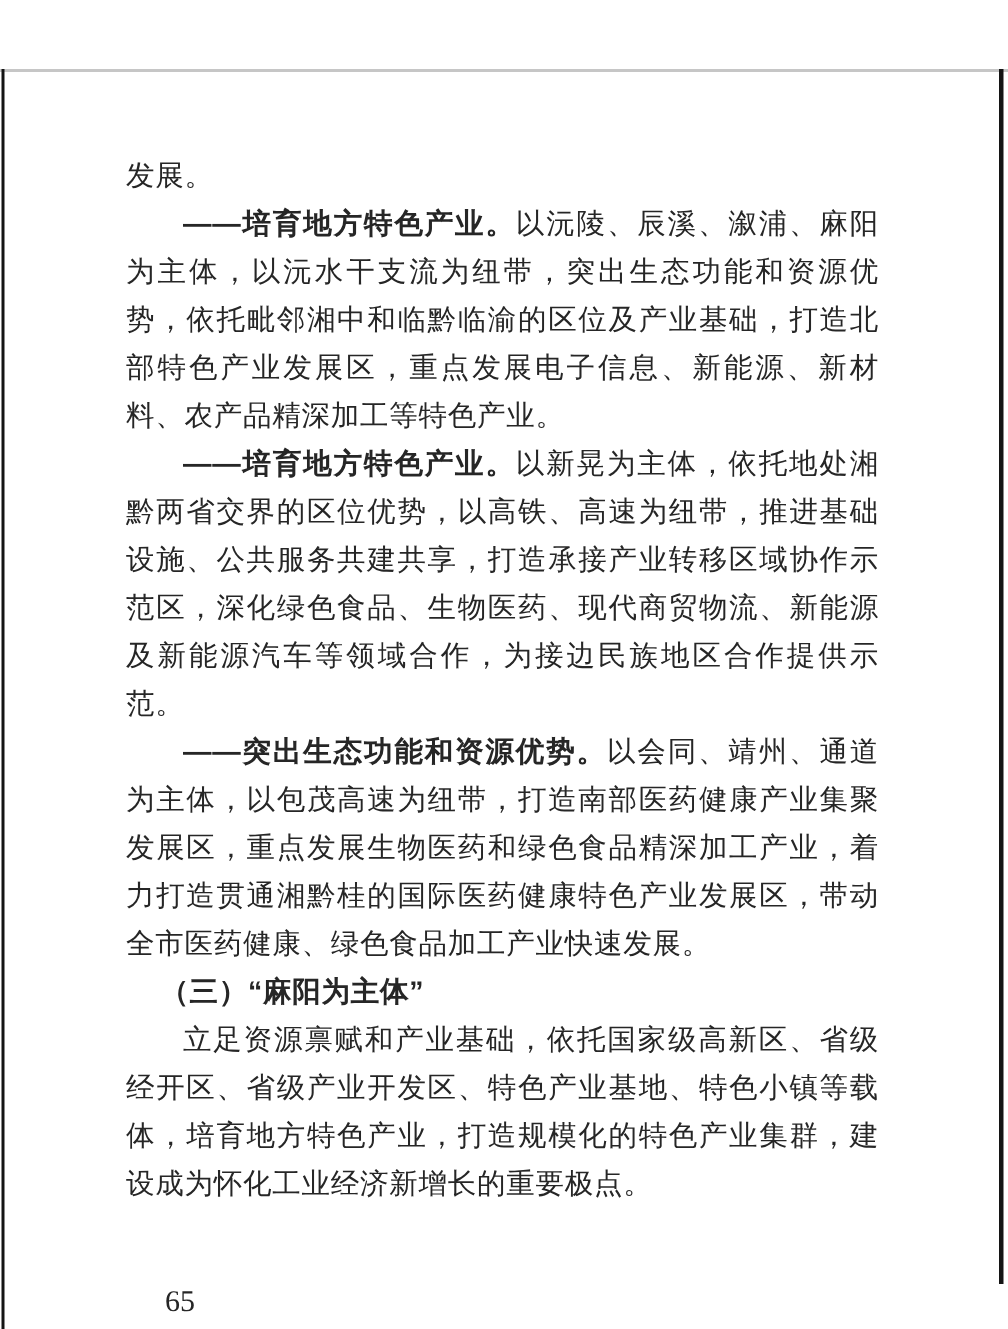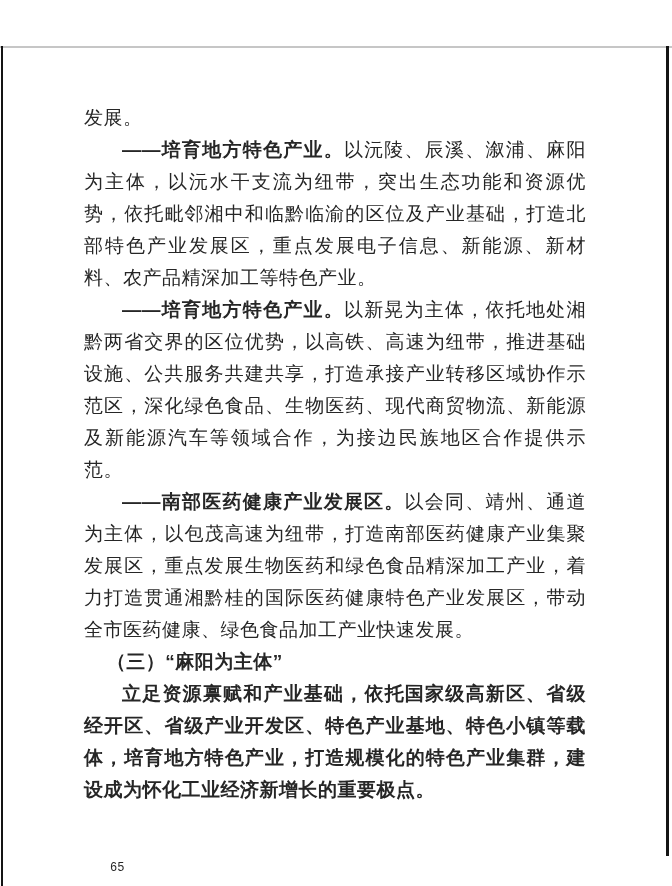--- a/index.html
+++ b/index.html
@@ -50,50 +50,50 @@
   .para {
     margin: 0;
     padding: 0;
     font-size: 19px;
     line-height: 32px;
     text-align: justify;
     text-align-last: left;
     letter-spacing: 0.5px;
   }
   .para.plain { text-indent: 0; }
-  .para.plain-indent { text-indent: 2em; font-weight: bold; }
+  .para.plain-indent { text-indent: 2em; }
   .para.lead-bold { text-indent: 2em; }
   .para.heading {
     text-indent: 1.2em;
     font-weight: bold;
     font-family: "Liberation Sans", "DejaVu Sans", sans-serif;
   }
   .lead {
     font-weight: bold;
     font-family: "Liberation Sans", "DejaVu Sans", sans-serif;
   }
   .page-number {
     position: absolute;
     left: 110px;
     top: 814px;
-    font-size: 12px;
+    font-size: 20px;
     line-height: 20px;
-    font-family: Liberation Mono, monospace;
+    font-family: Liberation Serif, serif;
     color: var(--text-color, #262626);
   }
 </style>
 </head>
 <body>
 
 <div class="page">
   <div class="border-top"></div>
   <div class="border-left"></div>
   <div class="border-right"></div>
   <div class="content" id="content">
       <p class="para plain">发展。</p>
       <p class="para lead-bold"><b class="lead">——培育地方特色产业。</b>以沅陵、辰溪、溆浦、麻阳为主体，以沅水干支流为纽带，突出生态功能和资源优势，依托毗邻湘中和临黔临渝的区位及产业基础，打造北部特色产业发展区，重点发展电子信息、新能源、新材料、农产品精深加工等特色产业。</p>
       <p class="para lead-bold"><b class="lead">——培育地方特色产业。</b>以新晃为主体，依托地处湘黔两省交界的区位优势，以高铁、高速为纽带，推进基础设施、公共服务共建共享，打造承接产业转移区域协作示范区，深化绿色食品、生物医药、现代商贸物流、新能源及新能源汽车等领域合作，为接边民族地区合作提供示范。</p>
-      <p class="para lead-bold"><b class="lead">——南部医药健康产业发展区。</b>以会同、靖州、通道为主体，以包茂高速为纽带，打造南部医药健康产业集聚发展区，重点发展生物医药和绿色食品精深加工产业，着力打造贯通湘黔桂的国际医药健康特色产业发展区，带动全市医药健康、绿色食品加工产业快速发展。</p>
+      <p class="para lead-bold"><b class="lead">——突出生态功能和资源优势。</b>以会同、靖州、通道为主体，以包茂高速为纽带，打造南部医药健康产业集聚发展区，重点发展生物医药和绿色食品精深加工产业，着力打造贯通湘黔桂的国际医药健康特色产业发展区，带动全市医药健康、绿色食品加工产业快速发展。</p>
       <p class="para heading">（三）“麻阳为主体”</p>
       <p class="para plain-indent">立足资源禀赋和产业基础，依托国家级高新区、省级经开区、省级产业开发区、特色产业基地、特色小镇等载体，培育地方特色产业，打造规模化的特色产业集群，建设成为怀化工业经济新增长的重要极点。</p>
     </div>
   <div class="page-number">65</div>
 </div>
 
 </body></html>

